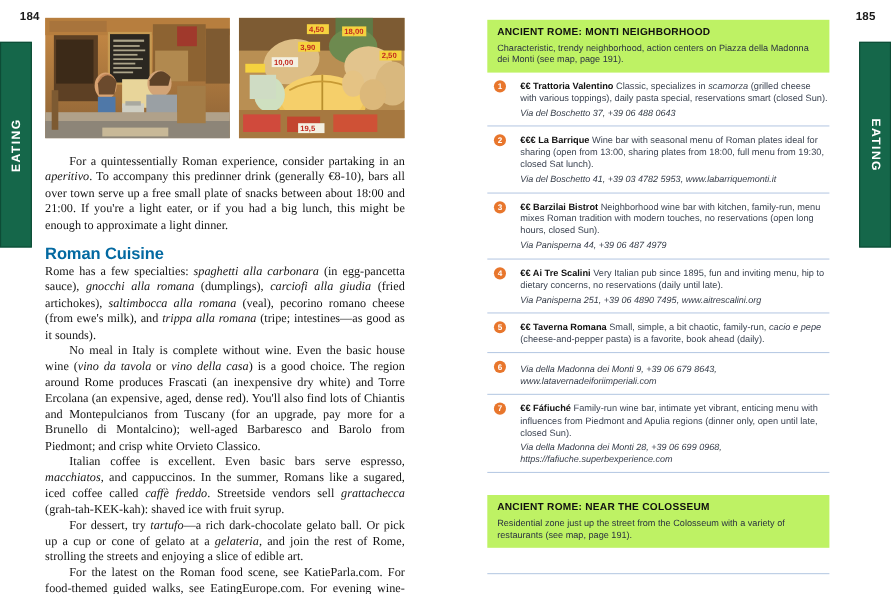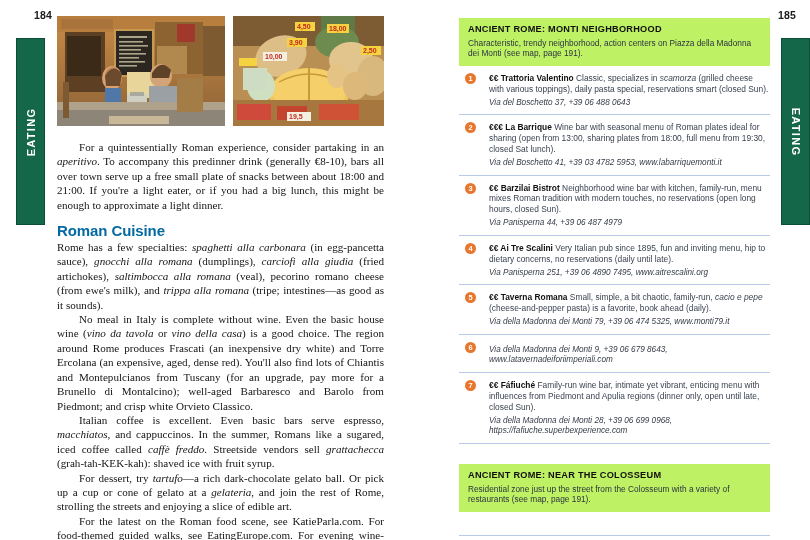--- a/index.html
+++ b/index.html
@@ -3,21 +3,21 @@
 <meta charset="utf-8">
 <style>
   html,body{margin:0;padding:0;}
   body{
     width:810px;height:540px;
     background:#ffffff;
     font-family:"Liberation Sans", sans-serif;
     overflow:hidden;
     position:relative;
   }
-  .spread{position:absolute;inset:0;display:flex;margin-left:16px;}
+  .spread{position:absolute;inset:0;display:flex;}
   .page{position:relative;height:540px;}
   .page-left{width:405px;}
   .page-right{width:405px;}
 
   
   .folio{
     position:absolute;top:9px;
     font-family:"Liberation Sans", sans-serif;
     font-size:10.5px;font-weight:bold;color:#1a1a1a;letter-spacing:.2px;
   }
@@ -258,21 +258,20 @@
         <div class="entry-addr">Via Panisperna 44, +39 06 487 4979</div>
       </div>
       <div class="entry">
         <div class="bullet">4</div>
         <div class="entry-desc"><span class="entry-name">€€ Ai Tre Scalini</span> Very Italian pub since 1895, fun and inviting menu, hip to dietary concerns, no reservations (daily until late).</div>
         <div class="entry-addr">Via Panisperna 251, +39 06 4890 7495, www.aitrescalini.org</div>
       </div>
       <div class="entry">
         <div class="bullet">5</div>
         <div class="entry-desc"><span class="entry-name">€€ Taverna Romana</span> Small, simple, a bit chaotic, family-run, <i>cacio e pepe</i> (cheese-and-pepper pasta) is a favorite, book ahead (daily).</div>
-        <div class="entry-addr">Via della Madonna dei Monti 79, +39 06 474 5325, www.monti79.it</div>
       </div>
       <div class="entry">
         <div class="bullet">6</div>
         <div class="entry-addr">Via della Madonna dei Monti 9, +39 06 679 8643, www.latavernadeiforiimperiali.com</div>
       </div>
       <div class="entry">
         <div class="bullet">7</div>
         <div class="entry-desc"><span class="entry-name">€€ Fáfiuché</span> Family-run wine bar, intimate yet vibrant, enticing menu with influences from Piedmont and Apulia regions (dinner only, open until late, closed Sun).</div>
         <div class="entry-addr">Via della Madonna dei Monti 28, +39 06 699 0968, https://fafiuche.superbexperience.com</div>
       </div>

